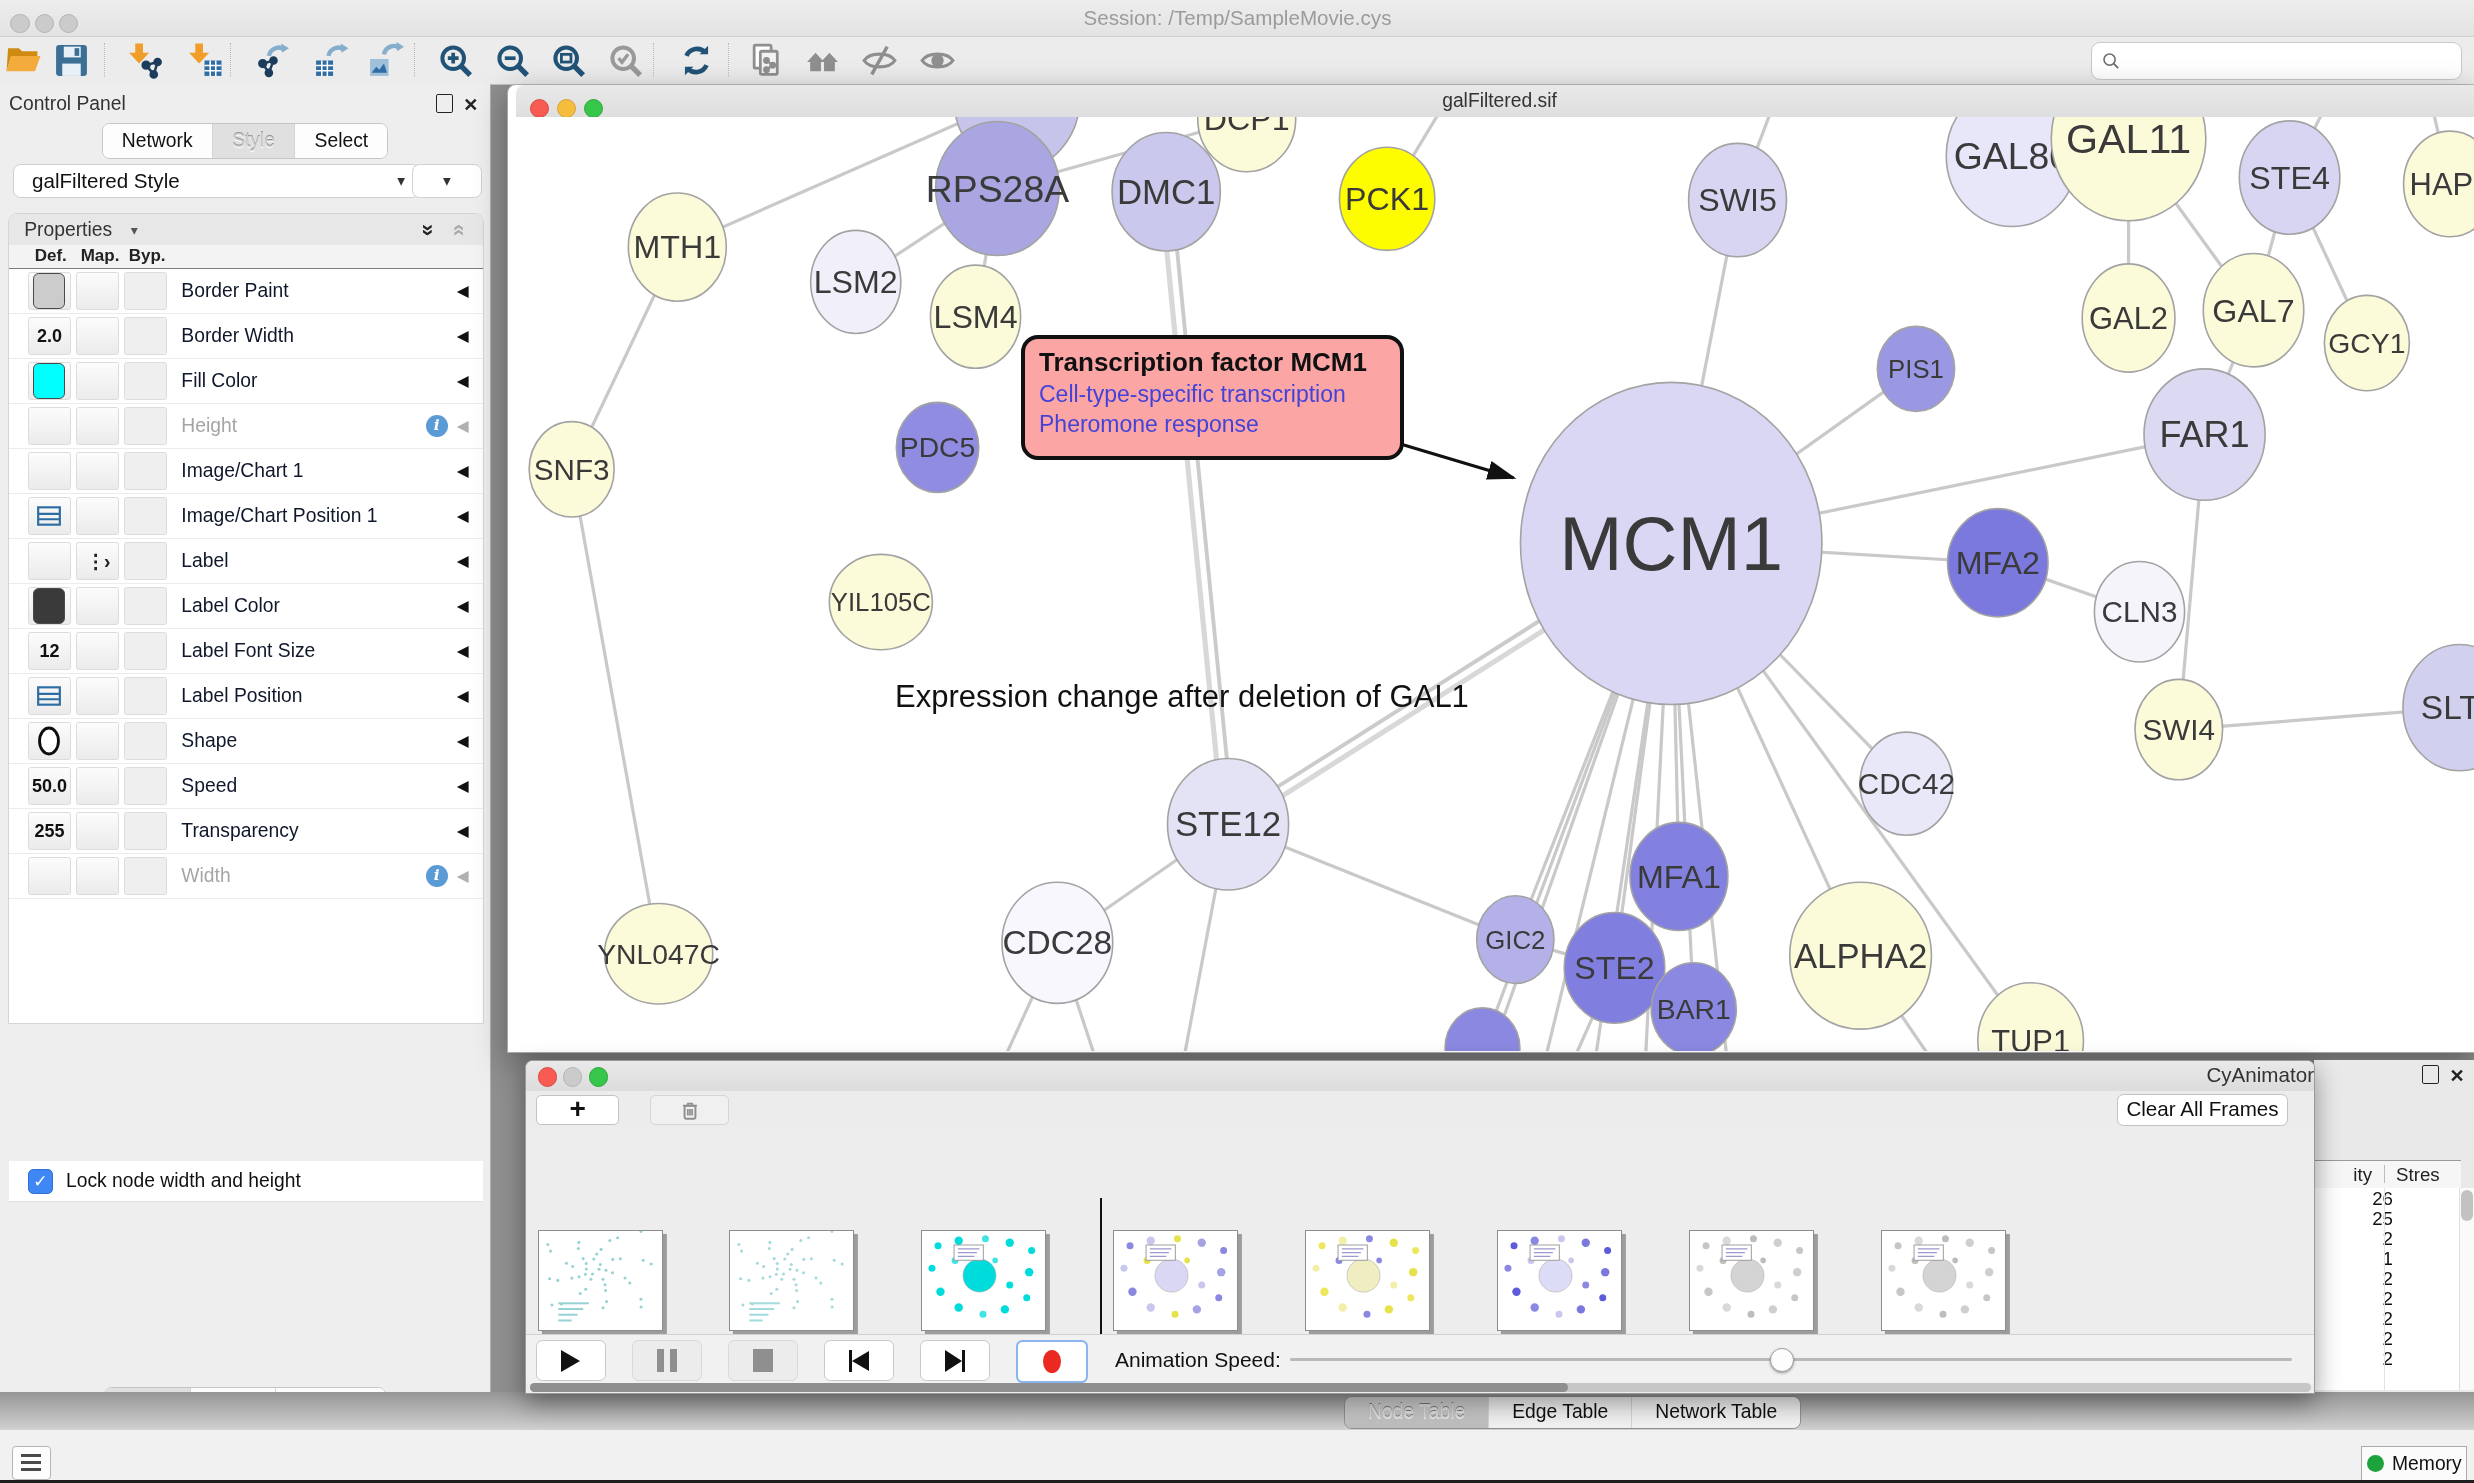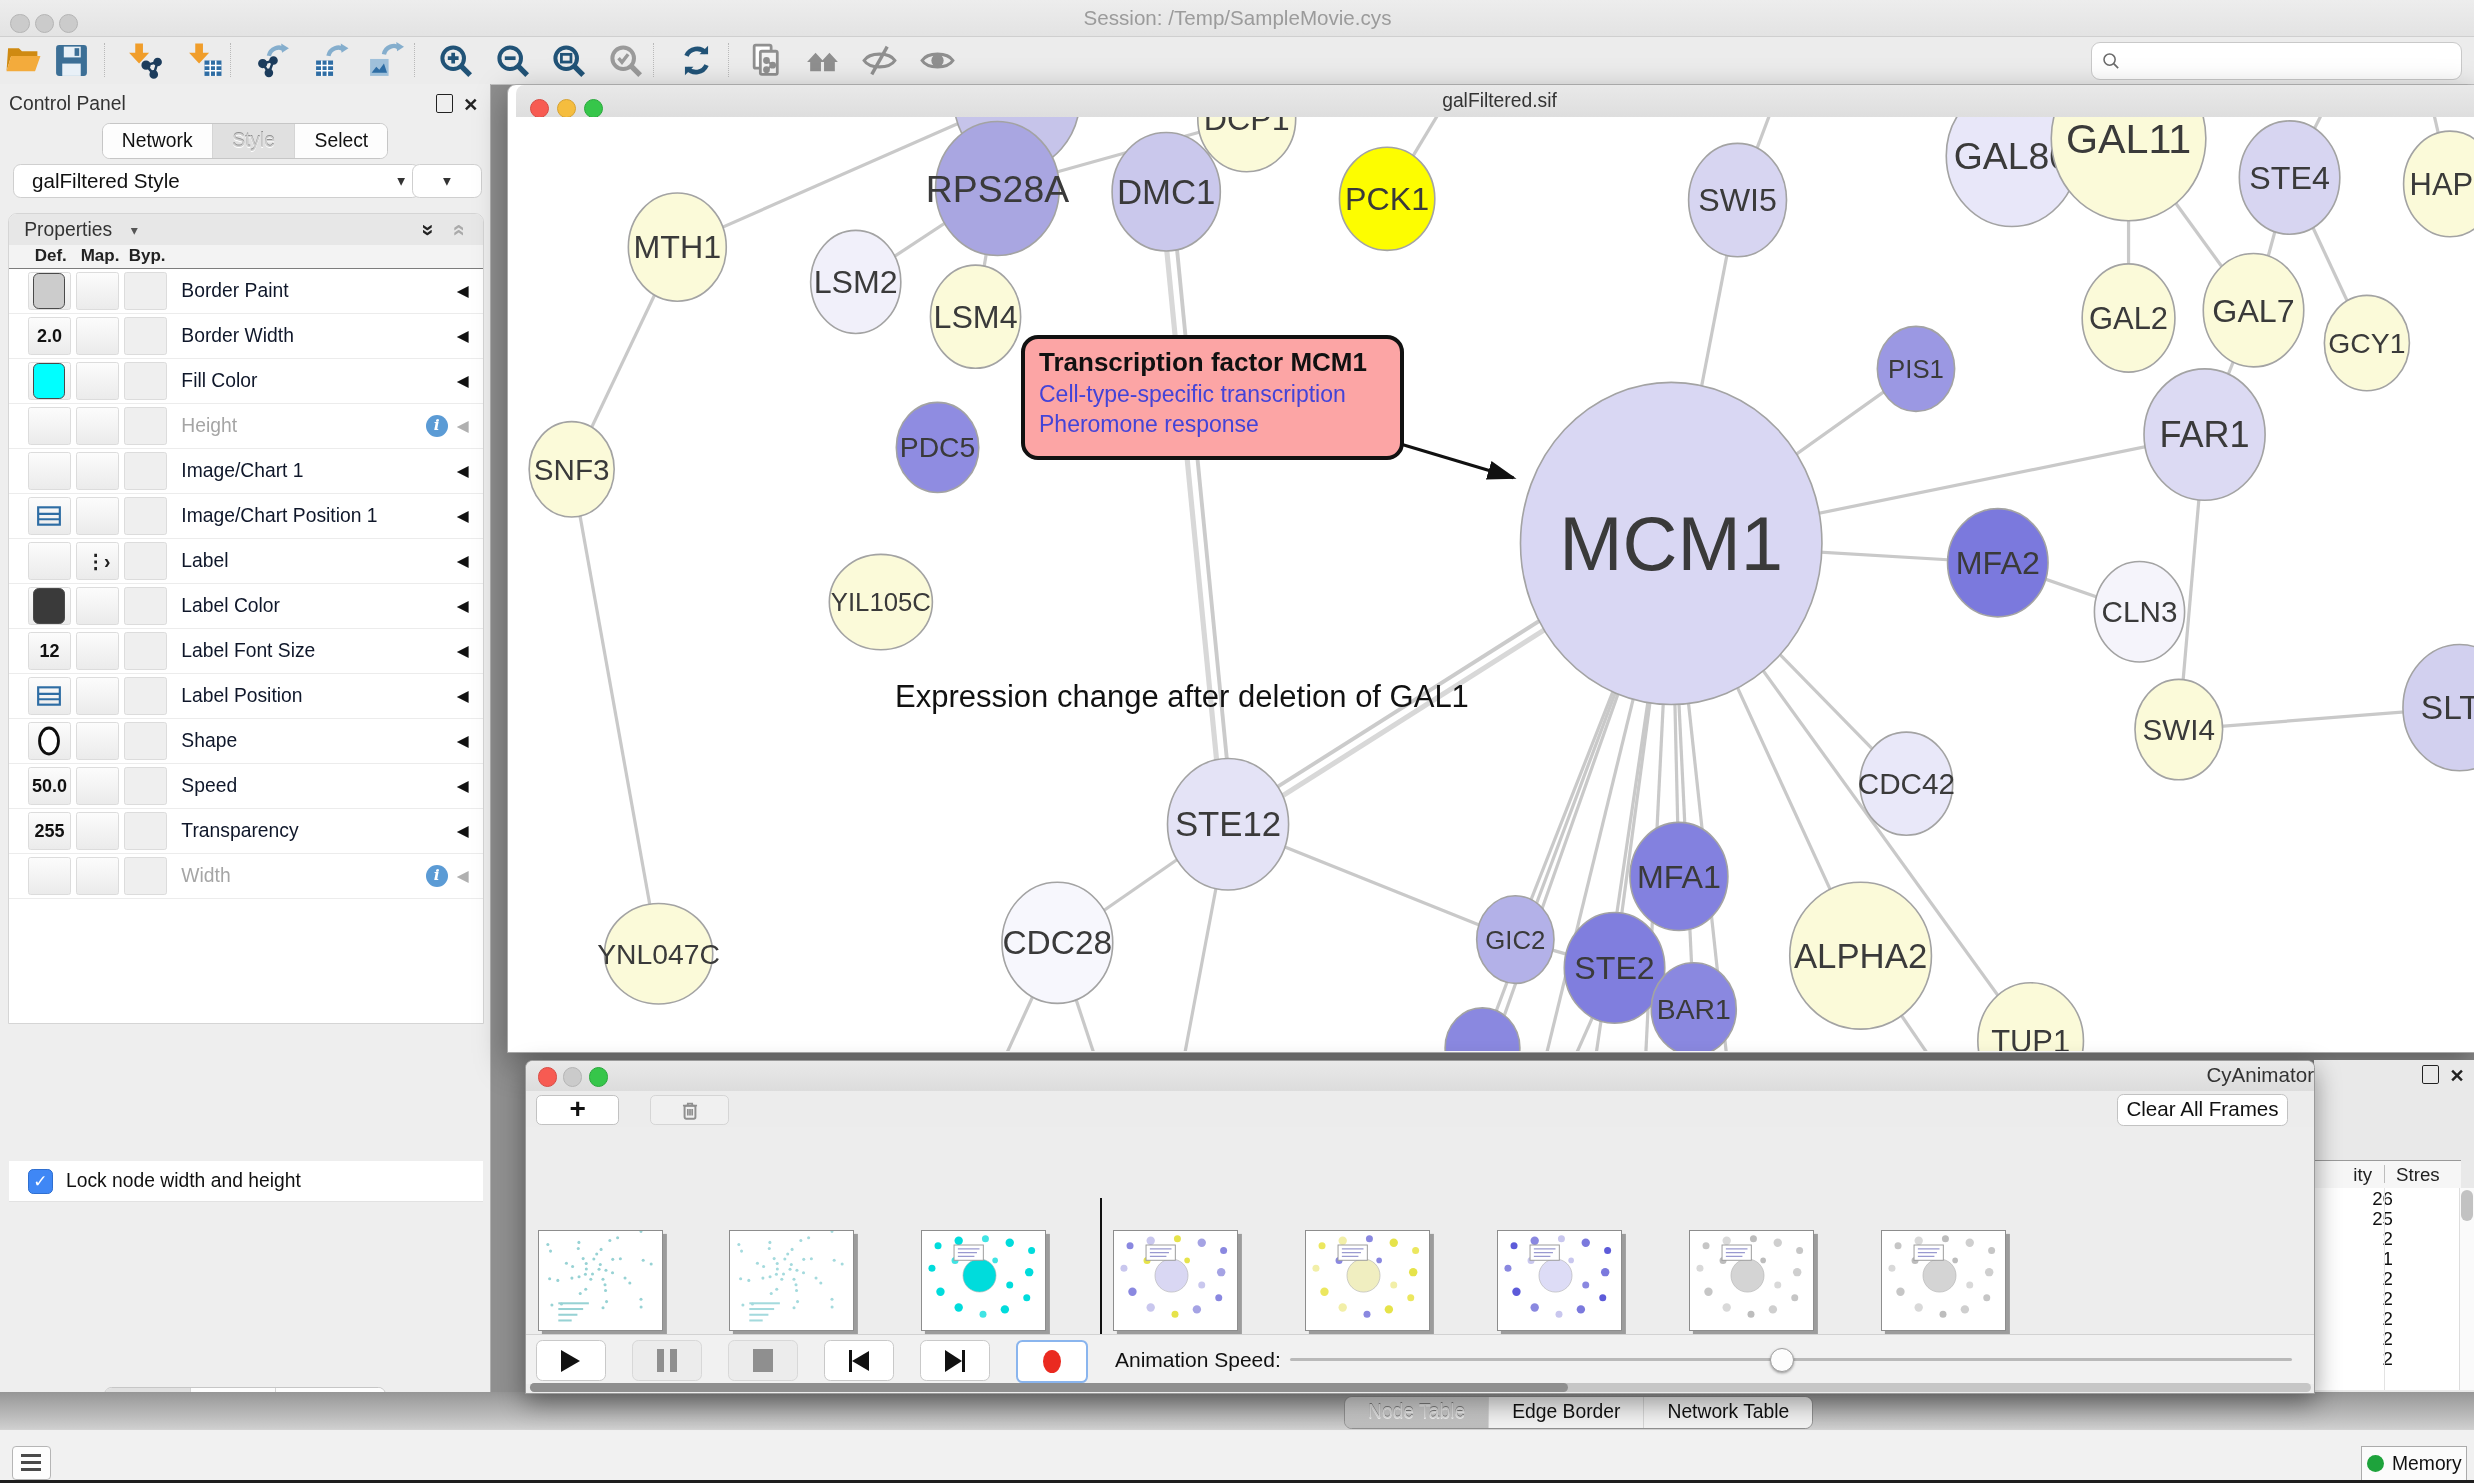--- a/index.html
+++ b/index.html
@@ -1038,21 +1038,21 @@
       </div>
   </div>
   <div id="cy-hscroll" class="abs">
       <div id="cy-hthumb"></div>
     </div>
 </div>
 
 <div id="dock" class="abs">
   <span class="tabgrp">
     <span class="tab sel">Node Table</span>
-    <span class="tab">Edge Border</span>
+    <span class="tab">Edge Table</span>
     <span class="tab">Network Table</span>
   </span>
 </div>
 <div id="statusbar" class="abs">
   <div id="menu-btn">
       <div class="bars"></div>
     </div>
   <div id="memory-btn">
     <div id="memory-dot" style="background: rgb(30, 163, 60);"></div>
     <span class="m">Memory</span>

